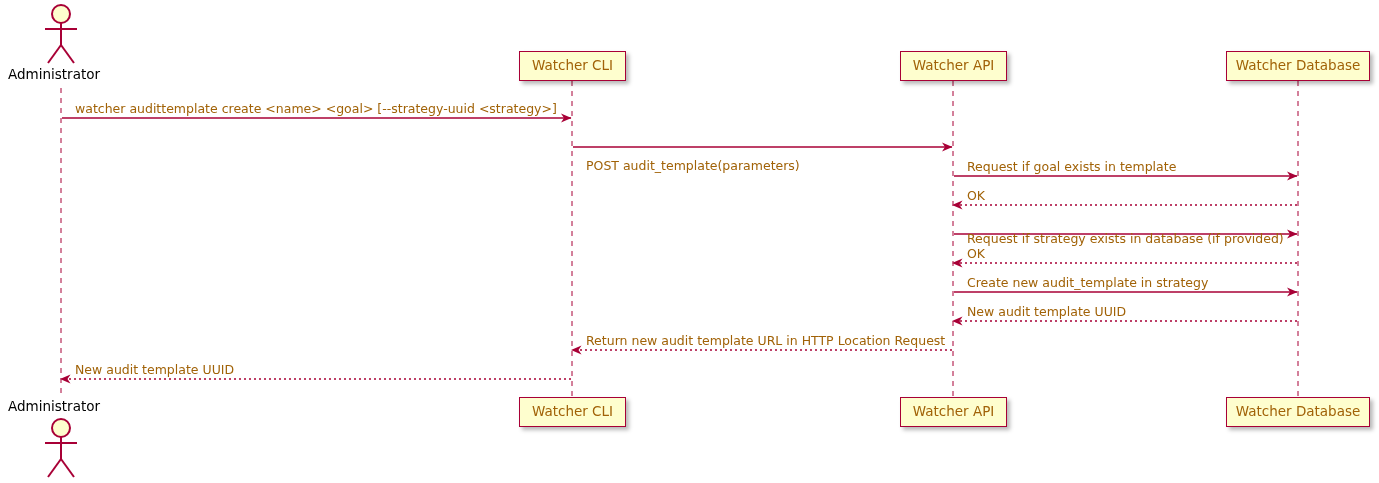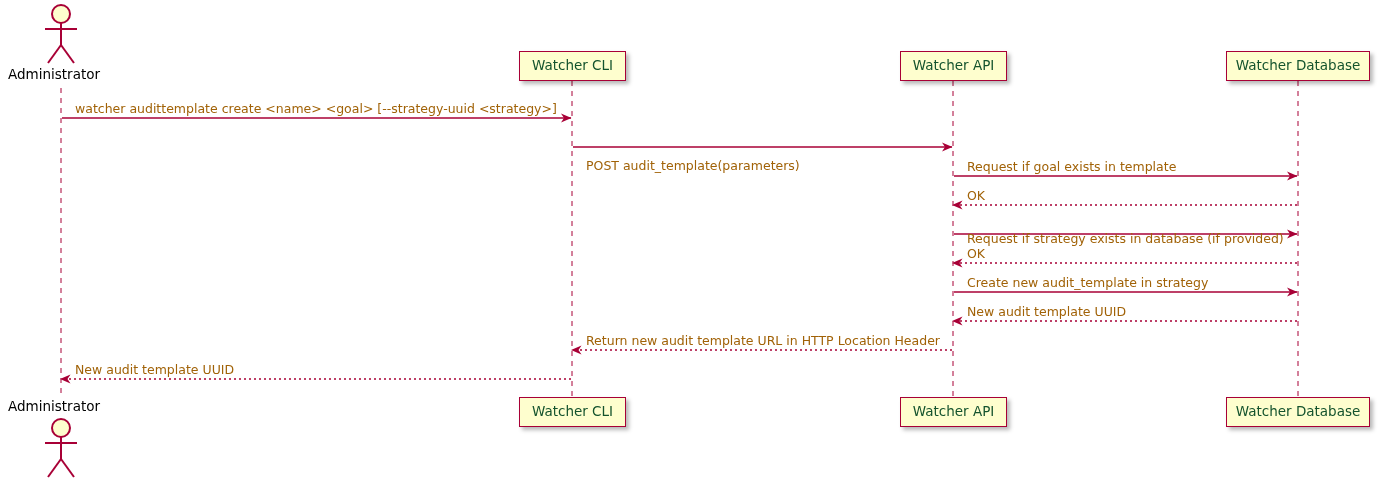--- a/index.html
+++ b/index.html
@@ -26,21 +26,21 @@
     left: 0; top: 0;
     width: 1379px;
     height: 440px;
   }
   
   .participant-box {
     position: absolute;
     box-sizing: border-box;
     background: #FEFECE;
     border: 1.5px solid #A80036;
-    color: #14532d;
+    color: #a16207;
     font-size: 13.5px;
     line-height: 1;
     display: flex;
     align-items: center;
     justify-content: center;
     white-space: nowrap;
     box-shadow: 3px 3px 4px rgba(0,0,0,0.28);
     height: 30px;
   }
   
@@ -129,17 +129,17 @@
         <span>Watcher Database</span>
       </div>
       <div class="msg-label" style="left: 75px; top: 101px;">watcher audittemplate create &lt;name&gt; &lt;goal&gt; [--strategy-uuid &lt;strategy&gt;]</div>
       <div class="msg-label" style="left: 586px; top: 130px; margin-top: 28px;">POST audit_template(parameters)</div>
       <div class="msg-label" style="left: 967px; top: 159px;">Request if goal exists in template</div>
       <div class="msg-label" style="left: 967px; top: 188px;">OK</div>
       <div class="msg-label" style="left: 967px; top: 231px;">Request if strategy exists in database (if provided)</div>
       <div class="msg-label" style="left: 967px; top: 246px;">OK</div>
       <div class="msg-label" style="left: 967px; top: 275px;">Create new audit_template in strategy</div>
       <div class="msg-label" style="left: 967px; top: 304px;">New audit template UUID</div>
-      <div class="msg-label" style="left: 586px; top: 333px;">Return new audit template URL in HTTP Location Header</div>
+      <div class="msg-label" style="left: 586px; top: 333px;">Return new audit template URL in HTTP Location Request</div>
       <div class="msg-label" style="left: 75px; top: 362px;">New audit template UUID</div>
     </div>
 
 </div>
 
 </body></html>

